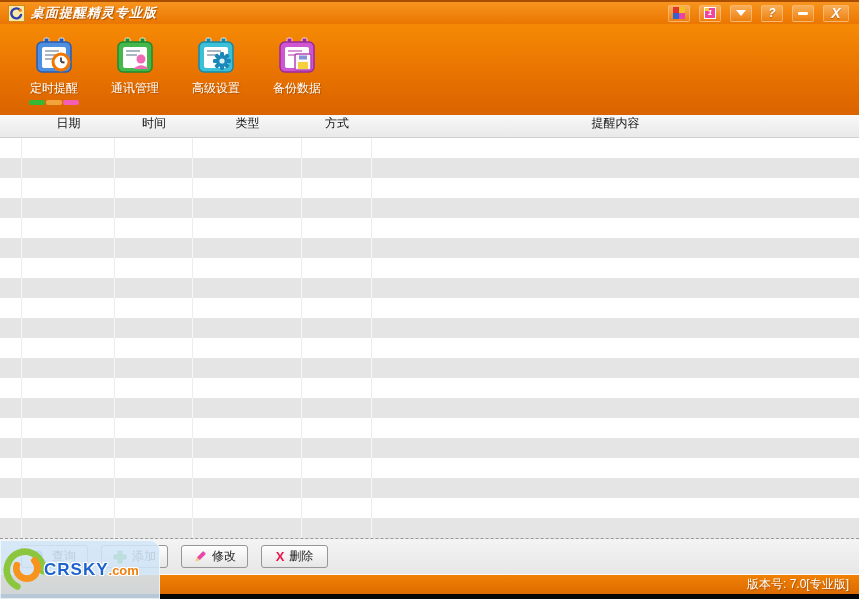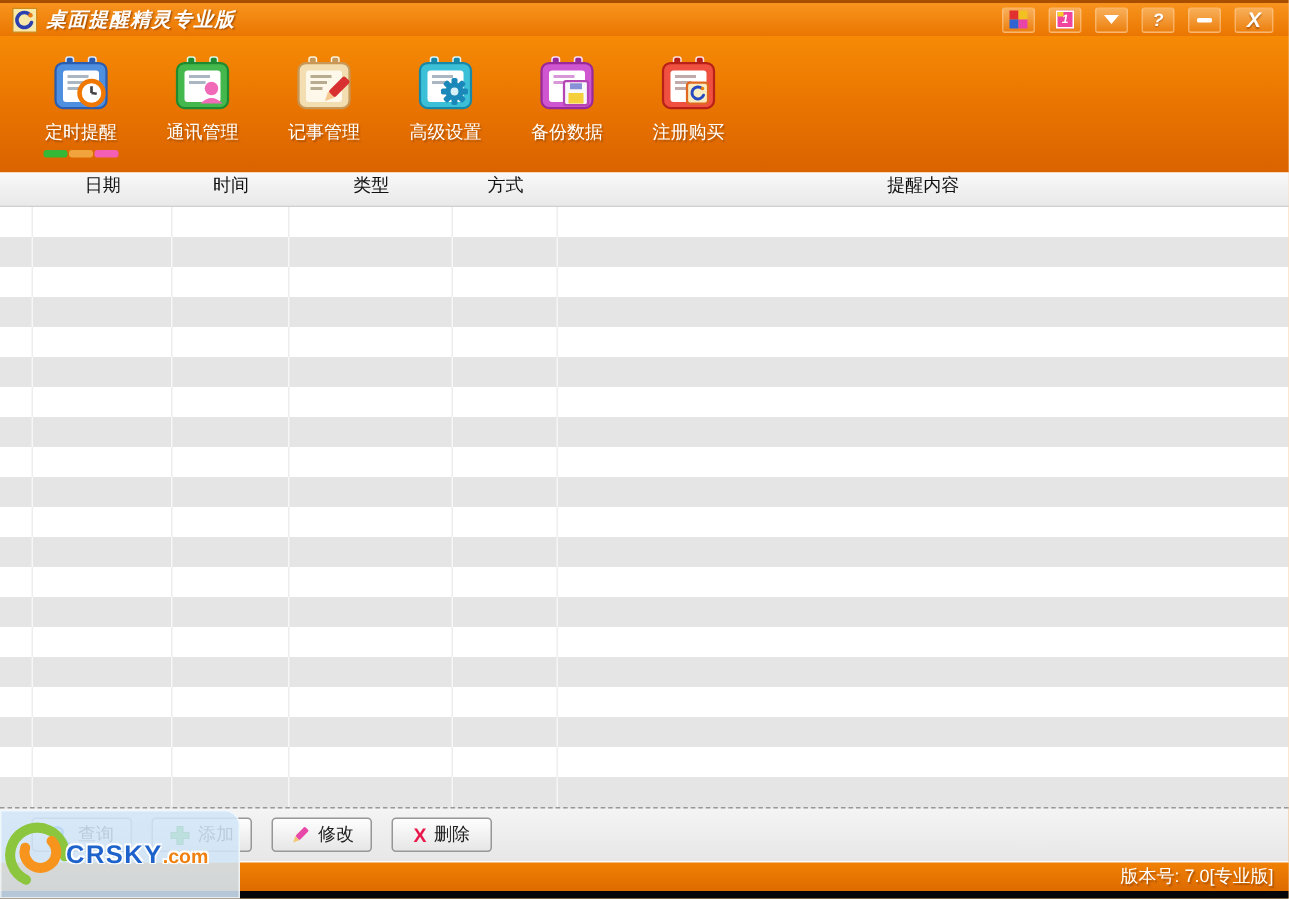--- a/index.html
+++ b/index.html
@@ -162,36 +162,20 @@
         <rect x="3" y="5" width="34" height="30" rx="5" fill="#44b84c" stroke="#1f8a2f" stroke-width="1.5"></rect>
         <rect x="8" y="10" width="24" height="21" rx="2" fill="#ffffff"></rect>
         <rect x="11" y="13" width="14" height="2" fill="#aab6c2"></rect>
         <rect x="11" y="17" width="11" height="2" fill="#aab6c2"></rect>
         <circle cx="26" cy="22" r="4.5" fill="#f06ab8"></circle>
         <path d="M18.5 32 Q26 24.5 33.5 32 Z" fill="#f06ab8"></path>
       </svg>
       <span class="tool-label">通讯管理</span>
     </div>
 
-    <div class="tool">
-      <svg viewBox="0 0 40 38">
-        <rect x="10" y="1" width="5" height="8" rx="1.5" fill="#c89858" stroke="#fdf2da"></rect>
-        <rect x="25" y="1" width="5" height="8" rx="1.5" fill="#c89858" stroke="#fdf2da"></rect>
-        <rect x="3" y="5" width="34" height="30" rx="5" fill="#f2deb0" stroke="#c89858" stroke-width="1.5"></rect>
-        <rect x="8" y="10" width="24" height="21" rx="2" fill="#fdf8ea"></rect>
-        <rect x="11" y="13" width="14" height="2" fill="#b8ac90"></rect>
-        <rect x="11" y="17" width="11" height="2" fill="#b8ac90"></rect>
-        <rect x="11" y="21" width="8" height="2" fill="#b8ac90"></rect>
-        <g transform="rotate(45 27 24)">
-          <rect x="24" y="12" width="6" height="15" rx="1.5" fill="#d83030"></rect>
-          <path d="M24 27 l3 6 l3 -6 z" fill="#f5c890"></path>
-        </g>
-      </svg>
-      <span class="tool-label">记事管理</span>
-    </div>
 
 
     <div class="tool">
       <svg viewBox="0 0 40 38">
         <rect x="10" y="1" width="5" height="8" rx="1.5" fill="#1888a8" stroke="#ddf4fa"></rect>
         <rect x="25" y="1" width="5" height="8" rx="1.5" fill="#1888a8" stroke="#ddf4fa"></rect>
         <rect x="3" y="5" width="34" height="30" rx="5" fill="#3cc0d8" stroke="#1888a8" stroke-width="1.5"></rect>
         <rect x="8" y="10" width="24" height="21" rx="2" fill="#ffffff"></rect>
         <rect x="11" y="13" width="14" height="2" fill="#aab6c2"></rect>
         <rect x="11" y="17" width="11" height="2" fill="#aab6c2"></rect>
@@ -215,35 +199,20 @@
         <rect x="8" y="10" width="24" height="21" rx="2" fill="#ffffff"></rect>
         <rect x="11" y="13" width="14" height="2" fill="#d898d8"></rect>
         <rect x="11" y="17" width="11" height="2" fill="#d898d8"></rect>
         <rect x="18" y="17" width="16" height="16" rx="1.5" fill="#f8f8fa" stroke="#b545b5" stroke-width="1.5"></rect>
         <rect x="21" y="25" width="10" height="7" fill="#f5d03c"></rect>
         <rect x="22" y="18.5" width="8" height="4" fill="#8890d8"></rect>
       </svg>
       <span class="tool-label">备份数据</span>
     </div>
 
-    <div class="tool">
-      <svg viewBox="0 0 40 38">
-        <rect x="10" y="1" width="5" height="8" rx="1.5" fill="#b82018" stroke="#fde0dd"></rect>
-        <rect x="25" y="1" width="5" height="8" rx="1.5" fill="#b82018" stroke="#fde0dd"></rect>
-        <rect x="3" y="5" width="34" height="30" rx="5" fill="#ef5040" stroke="#b82018" stroke-width="1.5"></rect>
-        <rect x="8" y="10" width="24" height="21" rx="2" fill="#ffffff"></rect>
-        <rect x="11" y="13" width="14" height="2" fill="#c2aaaa"></rect>
-        <rect x="11" y="17" width="11" height="2" fill="#c2aaaa"></rect>
-        <rect x="11" y="21" width="8" height="2" fill="#c2aaaa"></rect>
-        <rect x="19" y="18" width="14" height="14" rx="2" fill="#f8ecc0" stroke="#e06820" stroke-width="1.5"></rect>
-        <path d="M29 22 a4 4 0 1 0 1 4.5" stroke="#2848c0" stroke-width="2" fill="none" stroke-linecap="round"></path>
-        <circle cx="29.3" cy="22" r="1.2" fill="#e87a10"></circle>
-      </svg>
-      <span class="tool-label">注册购买</span>
-    </div>
   </div>
 
   <div class="grid">
     <div class="grid-header">
       <div class="cell c0"></div>
       <div class="cell c1">日期</div>
       <div class="cell c2">时间</div>
       <div class="cell c3">类型</div>
       <div class="cell c4">方式</div>
       <div class="cell c5">提醒内容</div>

